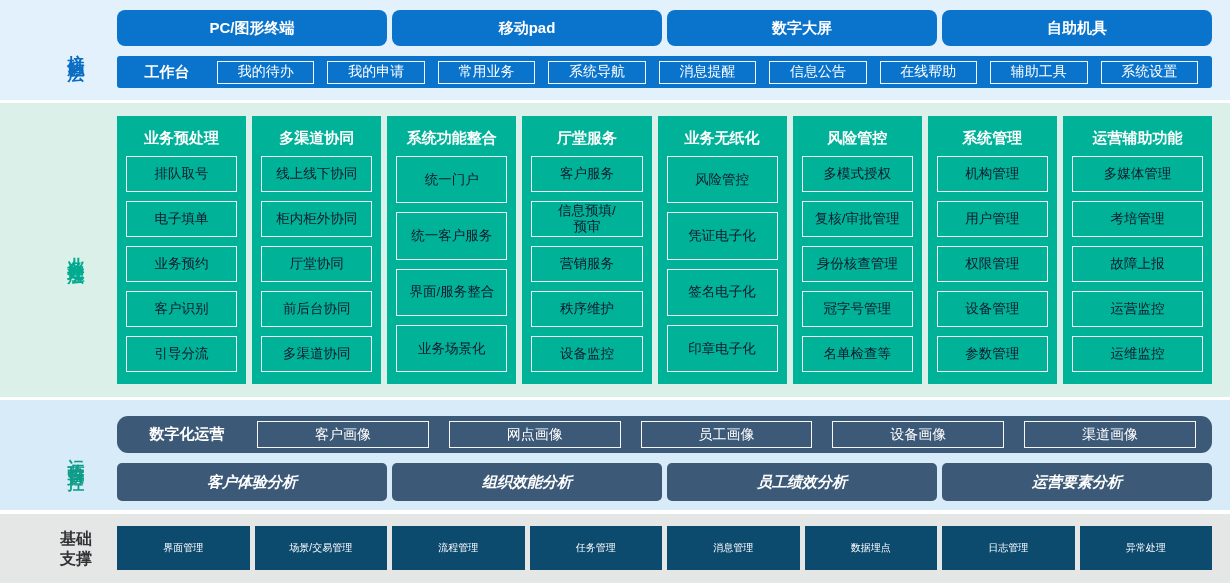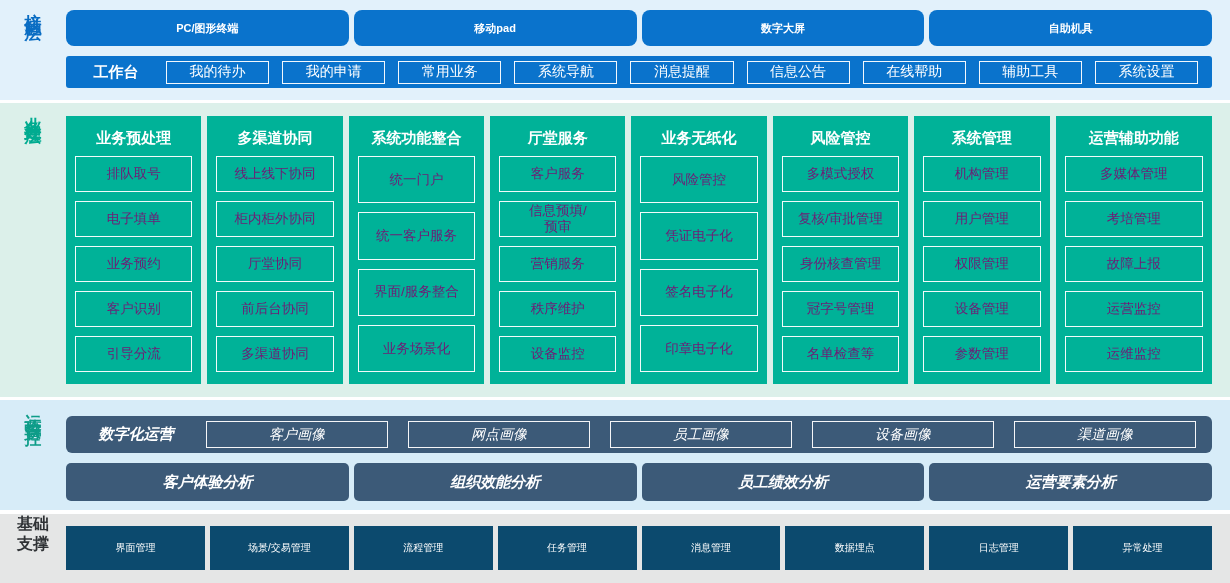--- a/index.html
+++ b/index.html
@@ -6,47 +6,47 @@
   html, body { background: #ffffff; }
   body { font-family: "Liberation Sans", "DejaVu Sans", sans-serif; }
   .page { width: 1230px; height: 583px; background: #ffffff; overflow: hidden; }
 
   .band { display: flex; }
   .band-contact    { height: 100px; margin-bottom: 3px; background: #e2f1fb; }
   .band-business   { height: 294px; margin-bottom: 3px; background: #dcf0ea; }
   .band-operations { height: 110px; margin-bottom: 4px; background: #d7ecf8; }
   .band-foundation { height: 69px;  background: #e5e6e6; }
 
-  .gutter { width: 66px; flex-shrink: 0; display: flex; justify-content: center; }
+  .gutter { width: 82px; flex-shrink: 0; display: flex; align-items: center; justify-content: center; margin-left: 35px; }
   .band-content { flex: 1; padding-right: 18px; min-width: 0; }
 
   .vlabel { writing-mode: vertical-rl; text-orientation: upright; font-weight: bold; font-size: 17px; line-height: 1; }
   .vlabel-contact    { color: #0a6dc3; letter-spacing: 6px; }
   .vlabel-business   { color: #00ab90; letter-spacing: 3px; }
   .vlabel-operations { color: #0d9c88; letter-spacing: 5px; }
   .hlabel-foundation { color: #2f3235; font-weight: bold; font-size: 16px; width: 2.3em; text-align: center; line-height: 1.25; word-break: break-all; }
 
   
   .terminal-row { display: flex; gap: 5px; height: 36px; margin-top: 10px; }
-  .terminal-box { flex: 1; background: #0a73cc; border-radius: 8px; color: #fff; font-weight: bold; font-size: 11px; display: flex; align-items: center; justify-content: center; }
+  .terminal-box { flex: 1; background: #0a73cc; border-radius: 8px; color: #fff; font-weight: bold; font-size: 15px; display: flex; align-items: center; justify-content: center; }
   .workbench-bar { margin-top: 10px; height: 32px; background: #0a73cc; border-radius: 3px; display: flex; align-items: center; padding-right: 14px; }
   .workbench-label { width: 100px; flex-shrink: 0; text-align: center; color: #fff; font-weight: bold; font-size: 15px; }
   .bar-items { flex: 1; display: flex; gap: 13px; }
   .outline-box { flex: 1; height: 23px; border: 1px solid rgba(255,255,255,0.95); color: #fff; font-size: 14px; display: flex; align-items: center; justify-content: center; white-space: nowrap; }
 
   
   .columns { display: flex; gap: 6px; height: 268px; margin-top: 13px; }
   .col { flex: 1; background: #00b298; padding: 7px 9px 12px 9px; display: flex; flex-direction: column; min-width: 0; }
   .col:last-child { flex: 1.18; }
   .col-title { height: 30px; display: flex; align-items: center; justify-content: center; color: #fff; font-weight: bold; font-size: 15px; white-space: nowrap; }
   .col-items { flex: 1; display: flex; flex-direction: column; gap: 9px; margin-top: 3px; }
-  .col-item { flex: 1; border: 1px solid rgba(255,255,255,0.95); color: #701a75; font-size: 13.5px; display: flex; align-items: center; justify-content: center; text-align: center; white-space: pre-line; line-height: 1.15; padding: 0 2px; }
-
-  
-  .digital-bar { margin-top: 16px; height: 37px; background: #3c5a78; border-radius: 6px; display: flex; align-items: center; padding-right: 16px; font-style: italic; }
+  .col-item { flex: 1; border: 1px solid rgba(255,255,255,0.95); color: #0f172a; font-size: 13.5px; display: flex; align-items: center; justify-content: center; text-align: center; white-space: pre-line; line-height: 1.15; padding: 0 2px; }
+
+  
+  .digital-bar { margin-top: 16px; height: 37px; background: #3c5a78; border-radius: 11px; display: flex; align-items: center; padding-right: 16px; }
   .digital-label { width: 140px; flex-shrink: 0; text-align: center; color: #fff; font-weight: bold; font-size: 15px; }
   .digital-bar .bar-items { gap: 20px; }
   .digital-bar .outline-box { height: 27px; }
   .analysis-row { margin-top: 10px; height: 38px; display: flex; gap: 5px; }
   .analysis-box { flex: 1; background: #3c5a78; border-radius: 5px; color: #fff; font-weight: bold; font-size: 15px; display: flex; align-items: center; justify-content: center; font-style: italic; }
 
   
   .foundation-row { margin-top: 12px; height: 44px; display: flex; gap: 5px; }
   .foundation-box { flex: 1; background: #0c4a6e; color: #fff; font-size: 10px; display: flex; align-items: center; justify-content: center; white-space: nowrap; }
 </style>

